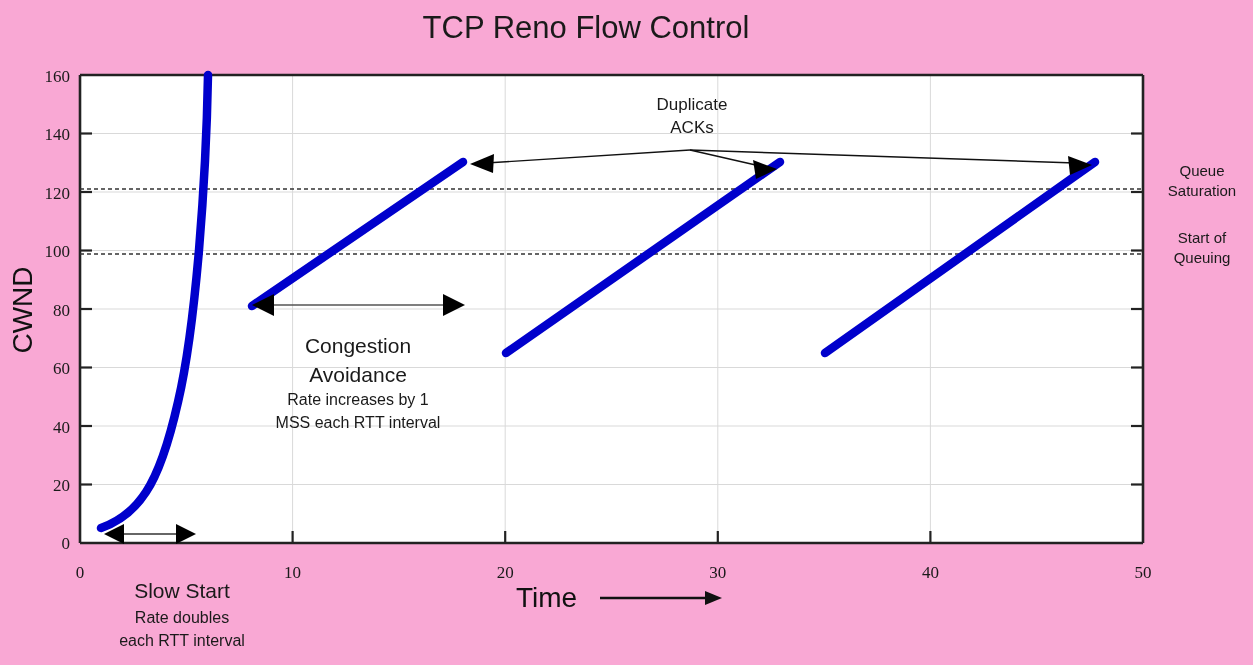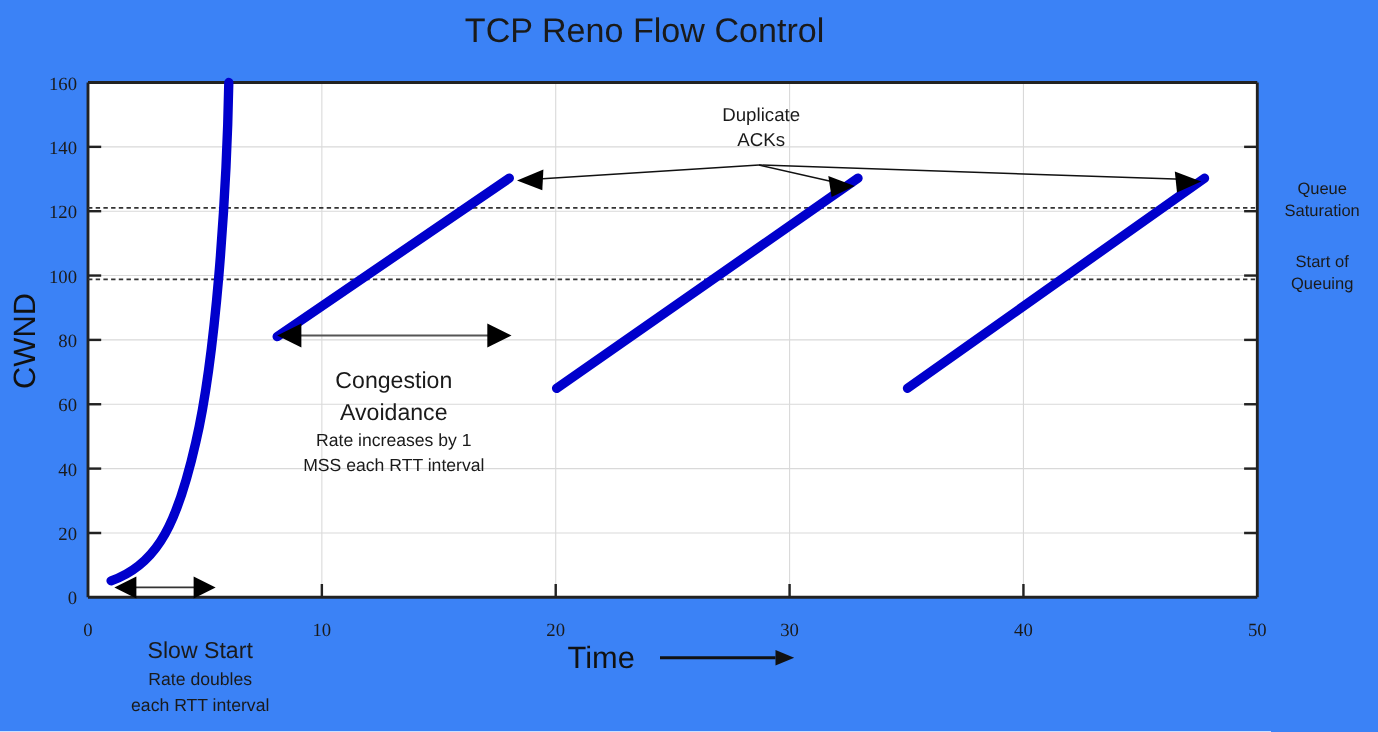--- a/index.html
+++ b/index.html
@@ -4,21 +4,21 @@
 <style>
   html, body {
     margin: 0;
     padding: 0;
     background: #ffffff;
   }
   #page {
     position: relative;
     width: 1253px;
     height: 665px;
-    background: #3b82f6;
+    background: #f9a8d4;
     font-family: "Liberation Sans", sans-serif;
     overflow: hidden;
   }
   #chart-svg {
     position: absolute;
     left: 0;
     top: 0;
     width: 1253px;
     height: 665px;
   }

